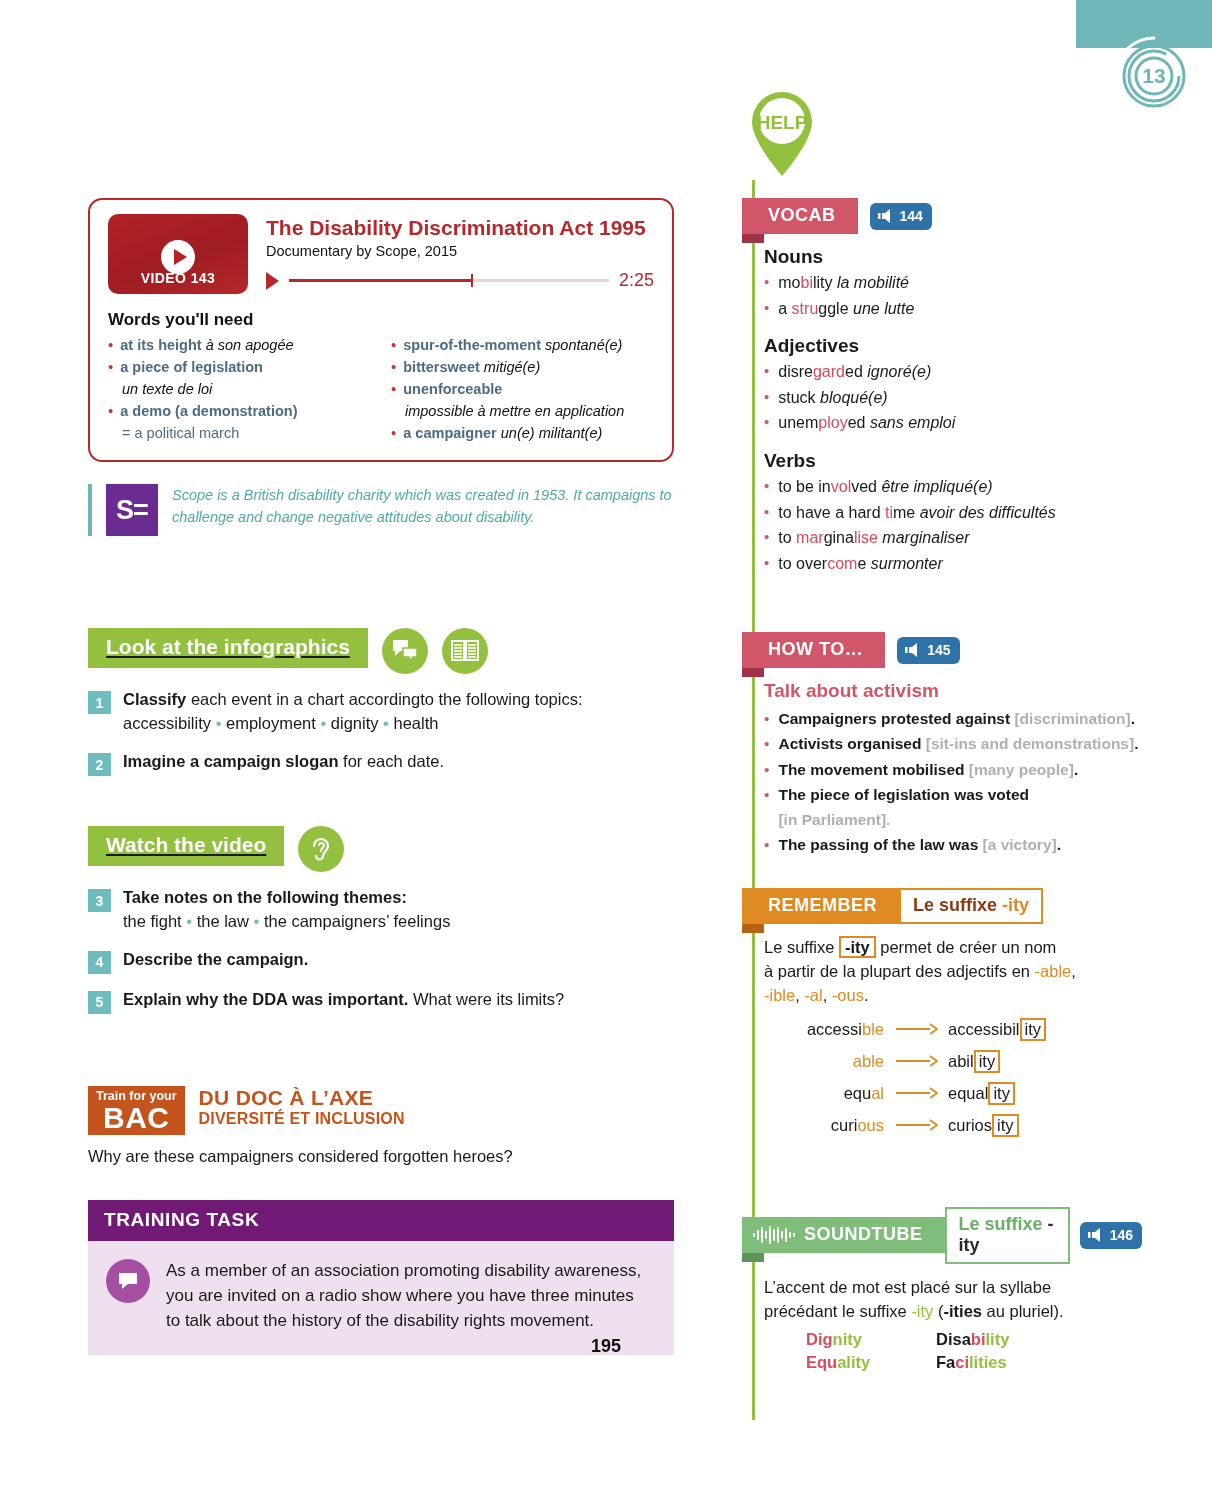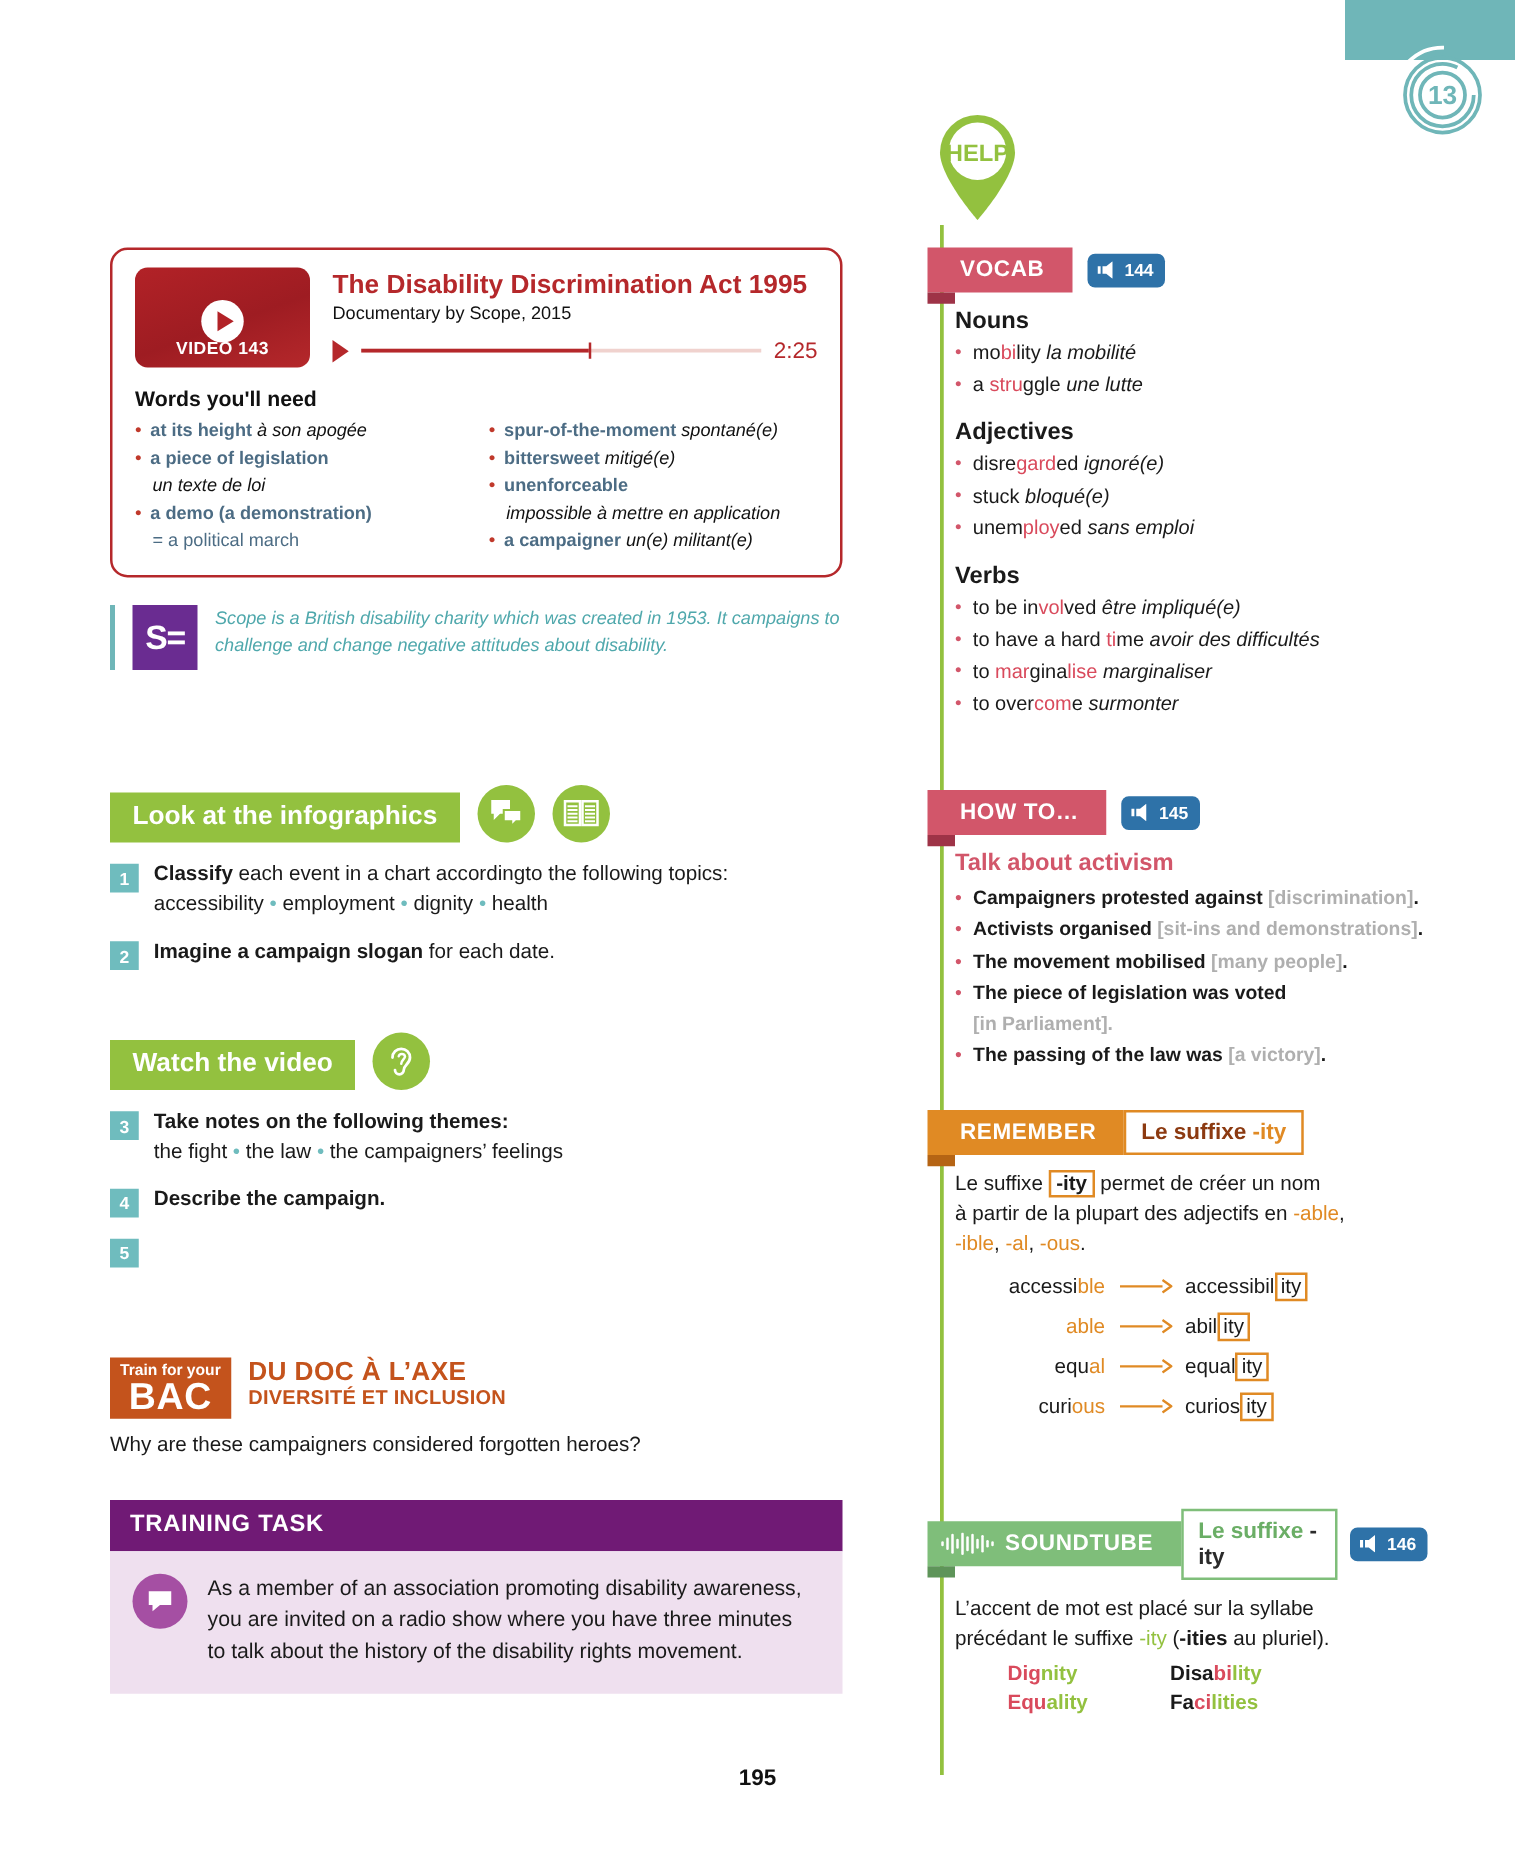--- a/index.html
+++ b/index.html
@@ -60,21 +60,21 @@
 
   
   .scope-note { display: flex; gap: 0; margin-top: 22px; align-items: stretch; }
   .scope-rule { width: 4px; background: #6FB6B8; flex: 0 0 auto; }
   .scope-logo { width: 52px; height: 52px; background: #6A2C91; color: #fff;
     display: flex; align-items: center; justify-content: center;
     font-weight: bold; font-size: 27px; letter-spacing: -1px; margin-left: 14px; flex: 0 0 auto; }
   .scope-text { margin-left: 14px; color: #4FA8AC; font-style: italic; font-size: 14.5px; line-height: 1.48; padding-top: 1px; }
 
   
-  .banner-row { display: flex; align-items: flex-end; gap: 14px; }
+  .banner-row { display: flex; align-items: flex-start; gap: 14px; text-decoration: underline; }
   .banner { background: #93C13F; color: #fff; font-weight: bold; font-size: 21px;
     padding: 7px 18px 9px 18px; display: inline-block; }
   .round-icon { width: 46px; height: 46px; border-radius: 50%; background: #93C13F;
     display: flex; align-items: center; justify-content: center; flex: 0 0 auto; }
 
   
   .task { display: flex; gap: 12px; margin-top: 14px; align-items: flex-start; }
   .task-num { width: 23px; height: 23px; background: #6FBCBE; color: #fff;
     font-weight: bold; font-size: 14px; display: flex; align-items: center;
     justify-content: center; flex: 0 0 auto; margin-top: 3px; }
@@ -94,21 +94,21 @@
 
   
   .tt { margin-top: 34px; }
   .tt-head { background: #701a75; color: #fff; font-weight: bold; font-size: 19px;
     letter-spacing: .6px; padding: 9px 16px 10px 16px; }
   .tt-body { background: #EFE0EF; padding: 18px 22px 22px 18px; display: flex; gap: 16px; align-items: flex-start; }
   .tt-icon { width: 44px; height: 44px; border-radius: 50%; background: #A54FA3;
     display: flex; align-items: center; justify-content: center; flex: 0 0 auto; }
   .tt-text { font-size: 17px; line-height: 1.45; }
 
-  .page-num { position: absolute; left: 0; right: 0; top: 1412px; text-align: center;
+  .page-num { position: absolute; left: 0; right: 0; top: 1336px; text-align: center;
     font-size: 18px; font-weight: bold; color: #111; }
 
   
   .right-col { position: absolute; left: 742px; top: 88px; width: 400px; }
   .help-pin { position: relative; width: 76px; height: 92px; margin-left: 2px; }
   .green-rail { position: absolute; left: 752px; top: 180px; width: 3px; height: 1240px; background: #93C13F; }
 
   .sect { position: relative; }
   .tag { position: relative; display: inline-flex; align-items: center; color: #fff;
     font-weight: bold; font-size: 18px; letter-spacing: .5px; padding: 7px 22px 8px 26px; }
@@ -298,20 +298,21 @@
           <div class="task">
             <span class="task-num">3</span>
             <div class="task-body"><b>Take notes on the following themes:</b><div class="task-sub">the fight <span class="tdot">•</span> the law <span class="tdot">•</span> the campaigners’ feelings</div></div>
           </div>
           <div class="task">
             <span class="task-num">4</span>
             <div class="task-body"><b>Describe the campaign.</b></div>
           </div>
           <div class="task">
             <span class="task-num">5</span>
+            <div class="task-body"><b>Explain why the DDA was important.</b> What were its limits?</div>
           </div>
         </div>
     </div>
 
     <div style="margin-top:72px;">
       <div class="bac-row">
         <div class="bac-logo">
           <div class="t1">Train for your</div>
           <div class="t2">BAC</div>
         </div>

